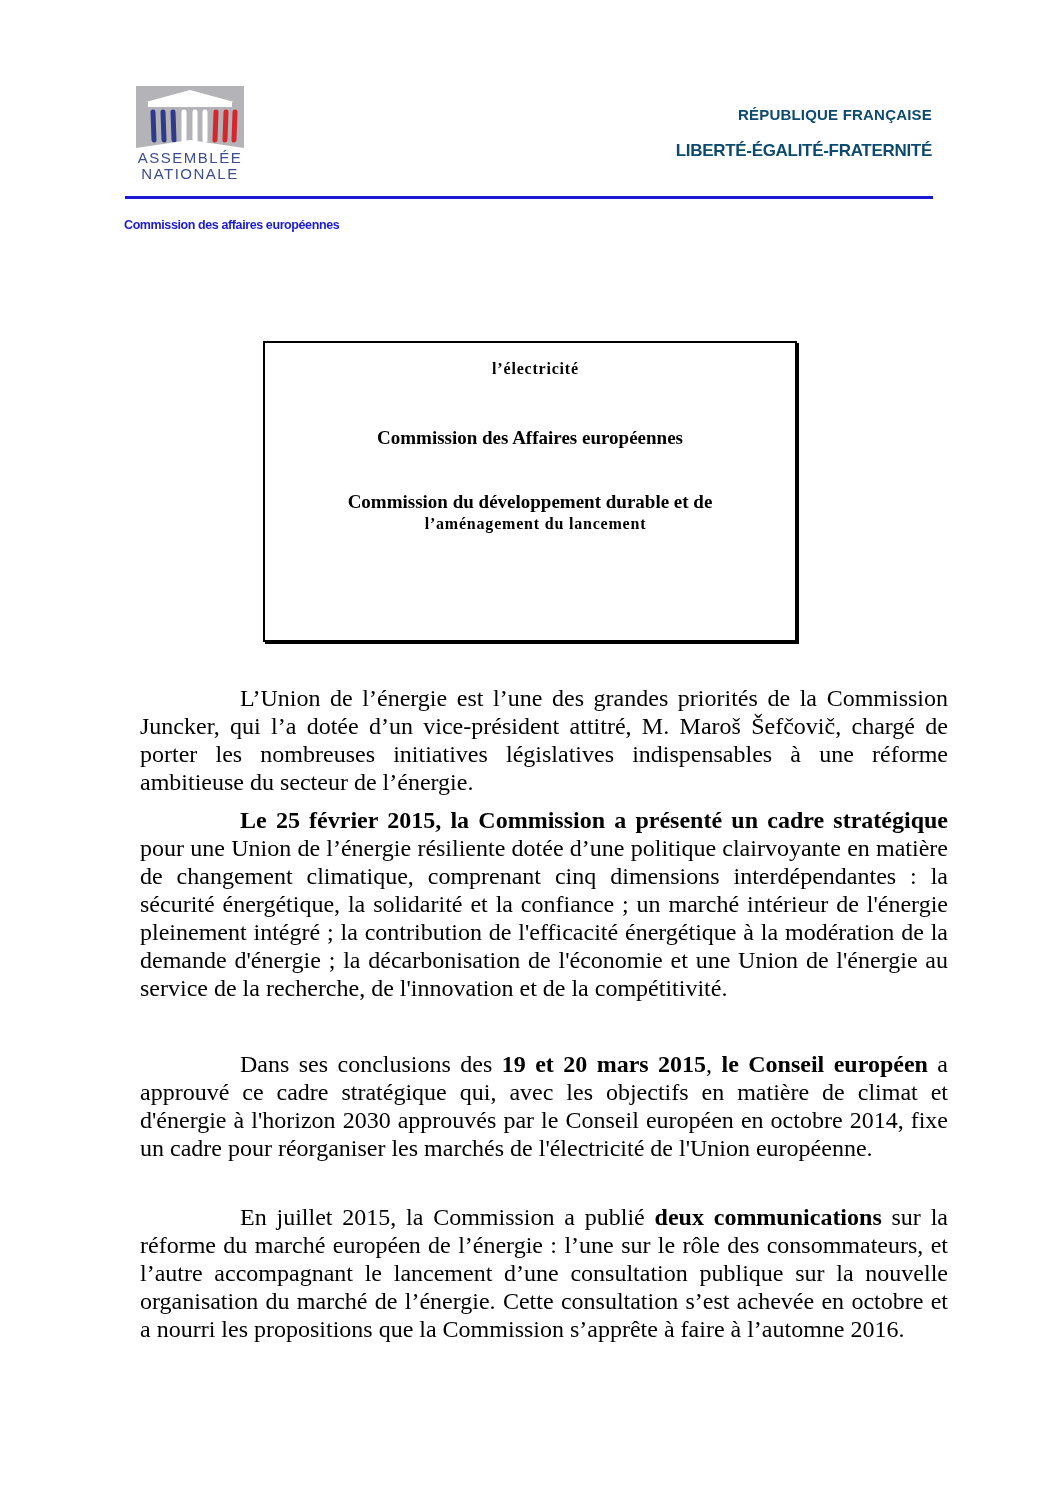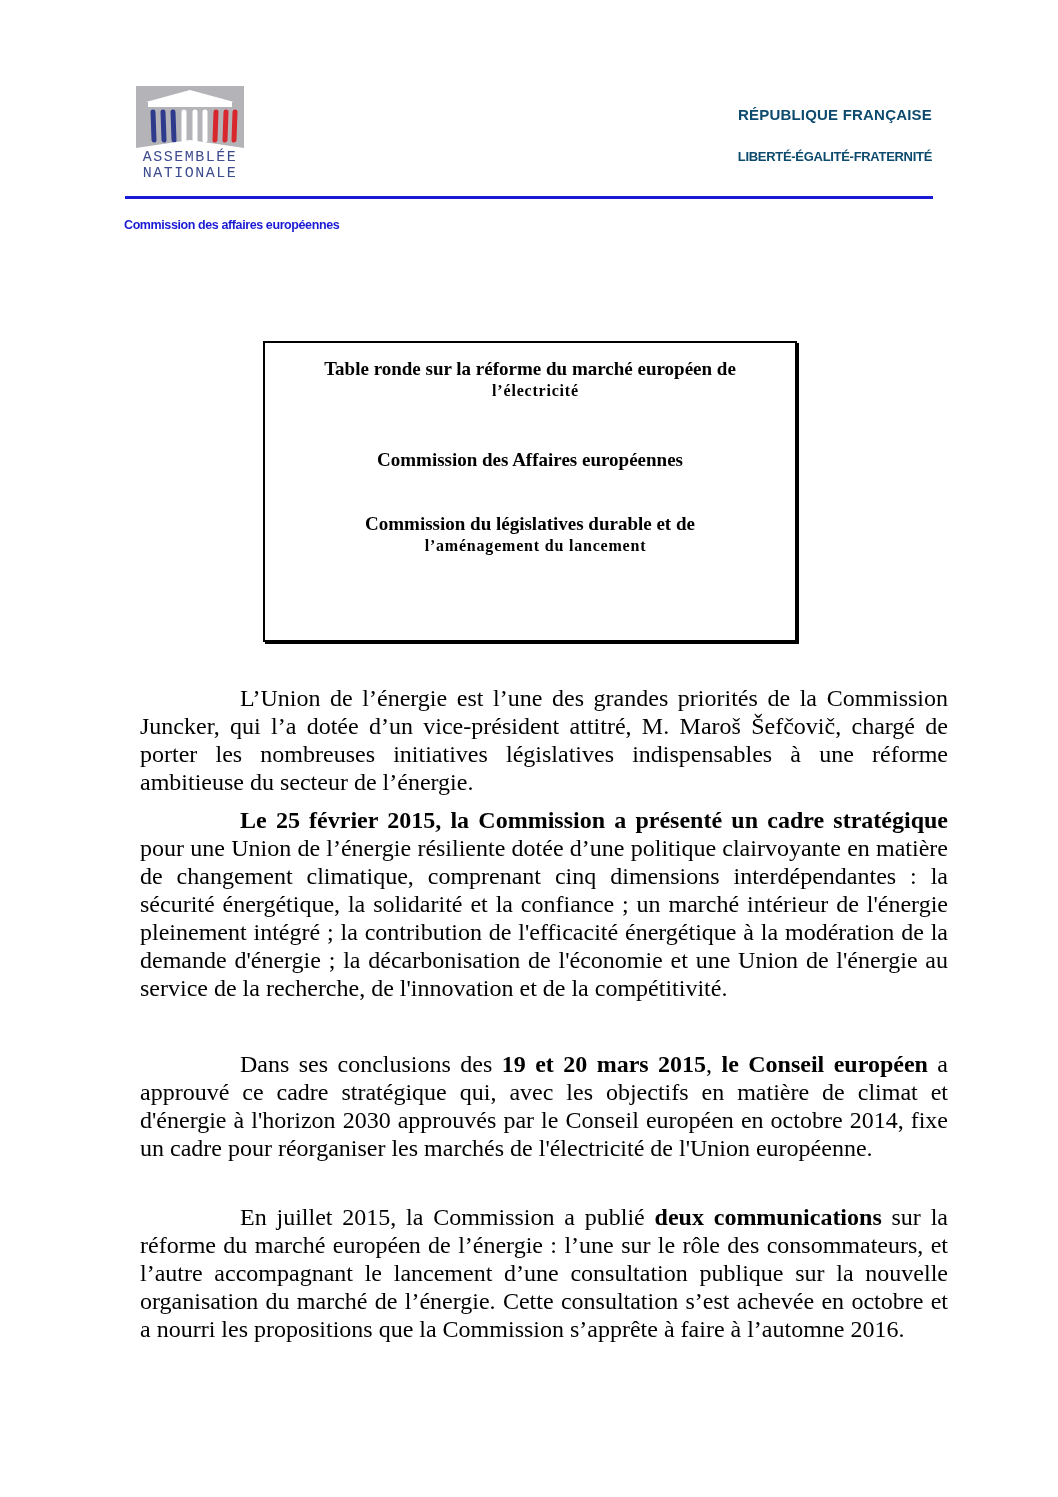--- a/index.html
+++ b/index.html
@@ -1,23 +1,23 @@
 <!DOCTYPE html>
 <html><head>
 <meta charset="utf-8">
 <style>
   html, body { margin:0; padding:0; background:#ffffff; }
   body { width:1058px; height:1497px; position:relative; overflow:hidden; font-family:"Liberation Serif", serif; color:#000; }
   .logo { position:absolute; left:136px; top:86px; width:108px; }
   .logo-building { width:108px; height:62px; background:#b4b4b8; position:relative; }
   .logo-building svg { display:block; }
-  .logo-text { font-family:Liberation Mono, monospace; color:#3d4c8f; font-size:15px; line-height:16px; letter-spacing:1.5px; text-align:center; margin-top:2px; }
+  .logo-text { font-family:Liberation Sans, sans-serif; color:#3d4c8f; font-size:15px; line-height:16px; letter-spacing:1.5px; text-align:center; margin-top:2px; }
   .rf { position:absolute; right:126px; top:106px; text-align:right; font-family:"Liberation Sans", sans-serif; color:#0c4a6e; font-weight:bold; }
   .rf .t1 { font-size:15px; letter-spacing:0.2px; }
-  .rf .t2 { font-size:13px; margin-top:26px; letter-spacing:-0.3px; }
+  .rf .t2 { font-size:17px; margin-top:18px; letter-spacing:-0.3px; }
   .hr { position:absolute; left:125px; top:196px; width:808px; height:3px; background:#1a1ad6; }
   .commission { position:absolute; left:124px; top:218px; font-family:"Liberation Sans", sans-serif; font-size:12.5px; font-weight:bold; color:#1a1ad6; letter-spacing:-0.4px; }
   .box { position:absolute; left:263px; top:341px; width:530px; height:297px; border:2px solid #000; box-shadow:2px 2px 0 #000; text-align:center; font-weight:bold; }
   .box .l { font-size:19px; line-height:22px; }
   .box .s { font-size:16px; letter-spacing:0.8px; line-height:22px;padding-left:11px; }
   .p { position:absolute; left:140px; width:808px; font-size:24px; line-height:28px; text-align:justify; }
   .p .ind { display:inline-block; width:100px; }
 </style>
 </head>
 <body>
@@ -52,26 +52,25 @@
   <div class="t1">RÉPUBLIQUE FRANÇAISE</div>
   <div class="t2">LIBERTÉ-ÉGALITÉ-FRATERNITÉ</div>
 </div>
 
 <div class="hr"></div>
 
 <div class="commission">Commission des affaires européennes</div>
 
 <div class="box">
   <div style="height:15px"></div>
-  <div class="l">Table ronde sur la réforme du marché européen de</div>
   <div class="s">l’électricité</div>
   <div style="height:47px"></div>
   <div class="l">Commission des Affaires européennes</div>
   <div style="height:42px"></div>
-  <div class="l">Commission du législatives durable et de</div>
+  <div class="l">Commission du développement durable et de</div>
   <div class="s">l’aménagement du lancement</div>
   <div style="height:43px"></div>
 </div>
 
 <div class="p" style="top:684px"><span class="ind"></span><span>L’Union de l’énergie est l’une des grandes priorités de la Commission Juncker, qui l’a dotée d’un vice-président attitré, M. Maroš Šefčovič, chargé de porter les nombreuses initiatives législatives indispensables à une réforme ambitieuse du secteur de l’énergie.</span></div>
 
 <div class="p" style="top:806px"><span class="ind"></span><b>Le 25 février 2015, la Commission a présenté un cadre stratégique</b><span> pour une Union de l’énergie résiliente dotée d’une politique clairvoyante en matière de changement climatique, comprenant cinq dimensions interdépendantes : la sécurité énergétique, la solidarité et la confiance ; un marché intérieur de l'énergie pleinement intégré ; la contribution de l'efficacité énergétique à la modération de la demande d'énergie ; la décarbonisation de l'économie et une Union de l'énergie au service de la recherche, de l'innovation et de la compétitivité.</span></div>
 
 <div class="p" style="top:1050px"><span class="ind"></span><span>Dans ses conclusions des </span><b>19 et 20 mars 2015</b><span>, </span><b>le Conseil européen</b><span> a approuvé ce cadre stratégique qui, avec les objectifs en matière de climat et d'énergie à l'horizon 2030 approuvés par le Conseil européen en octobre 2014, fixe un cadre pour réorganiser les marchés de l'électricité de l'Union européenne.</span></div>
 

